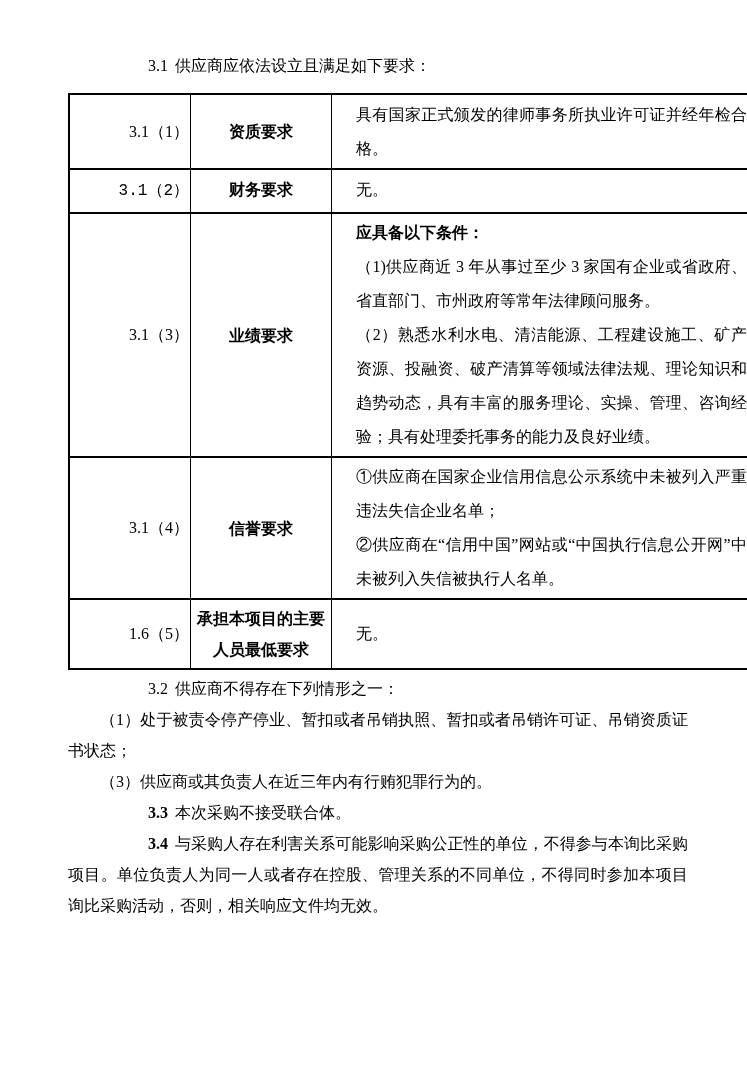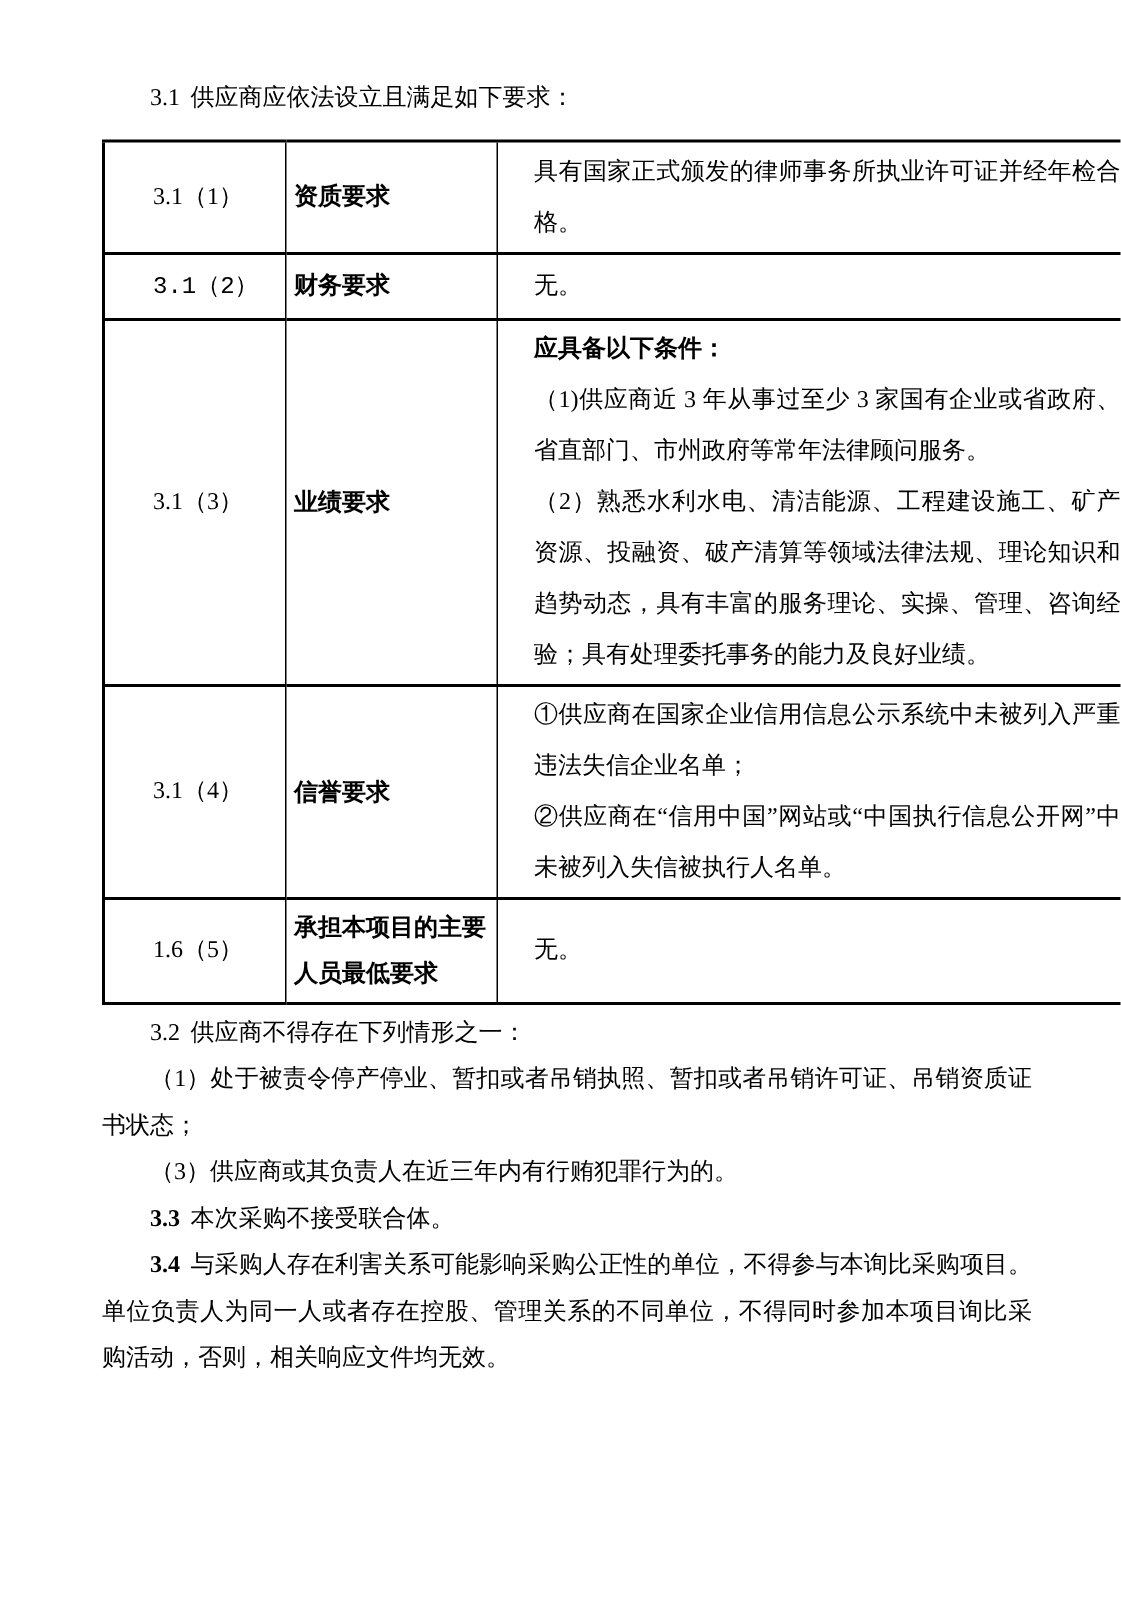--- a/index.html
+++ b/index.html
@@ -28,22 +28,22 @@
     border:2px solid #000;
   }
   table.req td{
     border:1px solid #000;
     border-top-width:2px;
     border-bottom-width:2px;
     font-size:16px;
     vertical-align:middle;
     overflow:hidden;
   }
-  td.c1{width:87px;text-align:left;line-height:22px;padding-left:32px;}
-  td.c2{width:130px;text-align:left;font-weight:bold;line-height:31px;padding:0 5px;}
+  td.c1{width:87px;text-align:right;line-height:22px;padding-left:32px;}
+  td.c2{width:130px;text-align:center;font-weight:bold;line-height:31px;padding:0 5px;}
   td.c3{width:391px;padding:2px 24px;}
   tr.r1{height:75px;}
   tr.r2{height:44px;font-family:Liberation Mono, monospace;}
   tr.r3{height:233px;}
   tr.r4{height:136px;}
   tr.r5{height:70px;}
   .cp{
     text-align:justify;
     text-justify:inter-character;
     line-height:34px;
@@ -54,21 +54,21 @@
   .paras{margin-top:3px;}
   .para{
     margin:0;
     width:620px;
     font-size:16px;
     line-height:31px;
     text-align:justify;
     text-justify:inter-character;
     text-indent:32px;
   }
-  .pnum:not(:empty){margin-right:7px;}
+  .pnum:not(:empty){margin-right:7px;margin-left:48px;}
 </style>
 </head>
 <body>
 
 <div class="page">
 
   <p class="heading"><span class="pnum">3.1</span><span>供应商应依法设立且满足如下要求：</span></p>
 
   <table class="req">
     <tbody>

